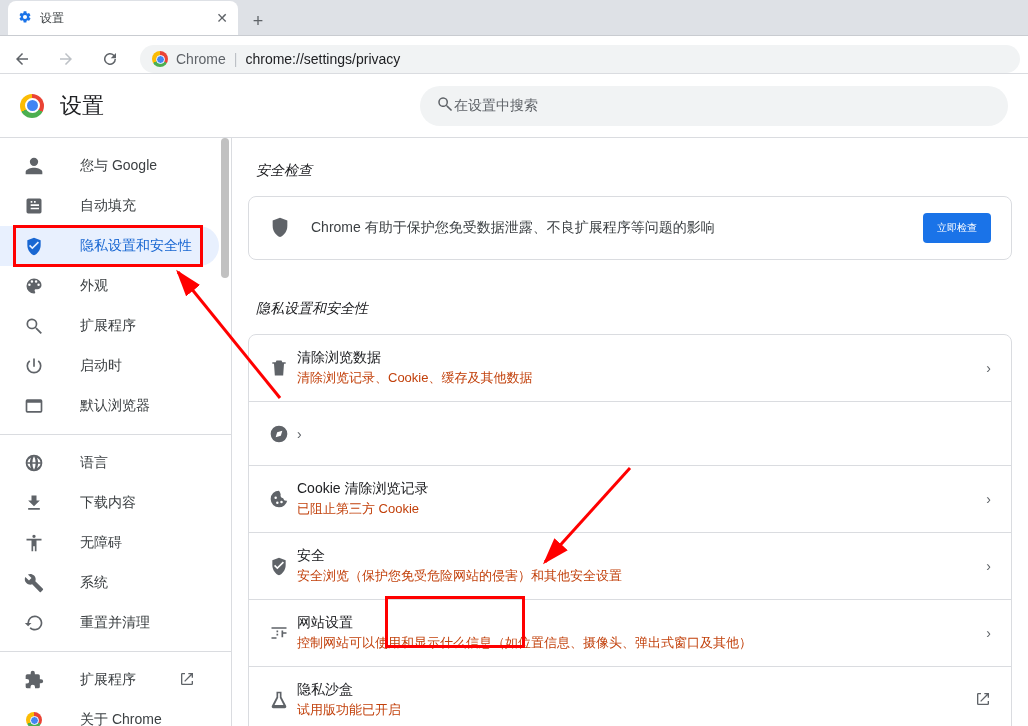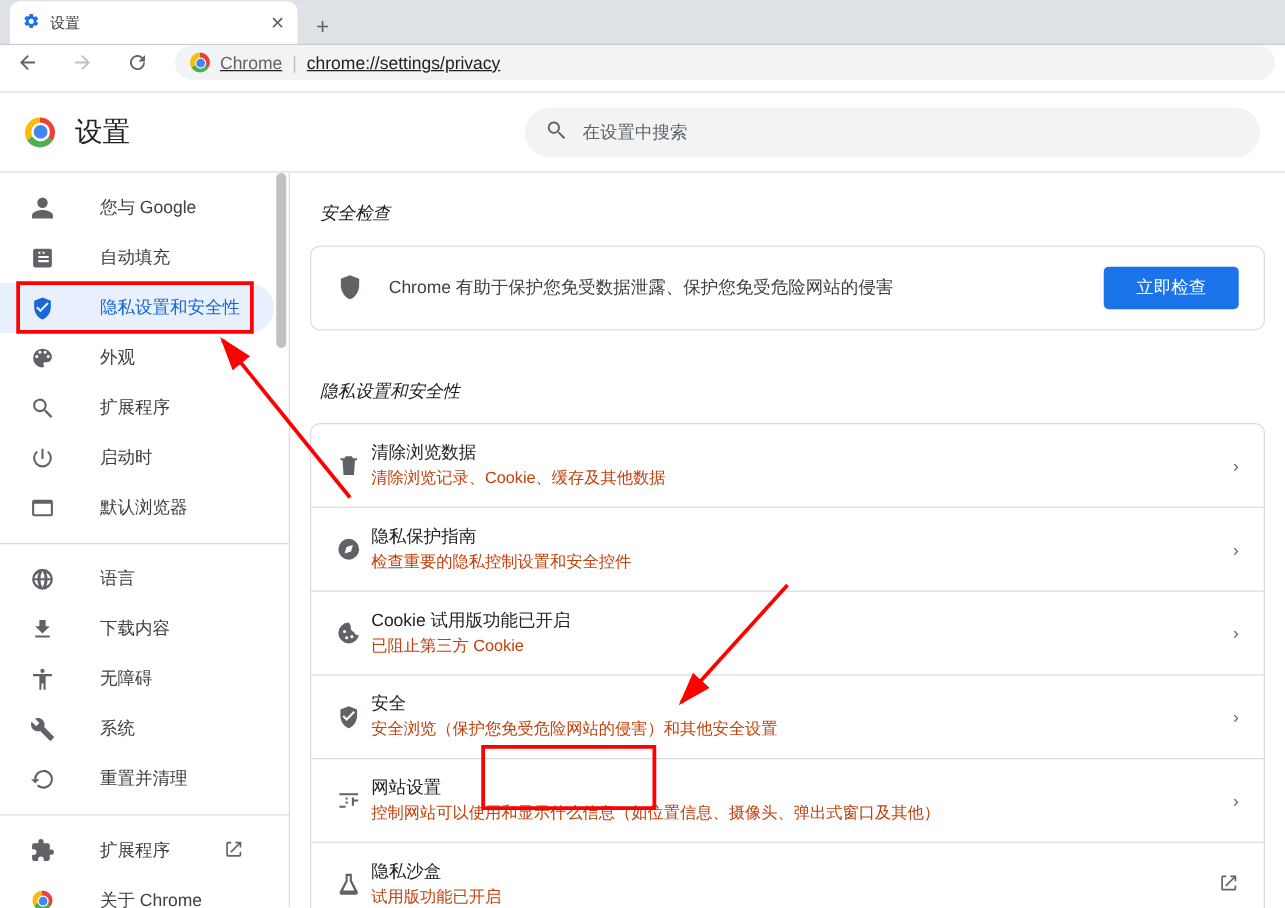--- a/index.html
+++ b/index.html
@@ -6,33 +6,33 @@
 body { width: 1028px; height: 726px; overflow: hidden; background: #fff; color: #202124; font-size: 14px; }
 
 
 .tabstrip { height: 36px; background: #dee1e6; display: flex; align-items: flex-end; padding-left: 8px; border-bottom: 1px solid #c9ccd1; }
 .tab { background: #fff; height: 34px; width: 230px; border-radius: 8px 8px 0 0; display: flex; align-items: center; padding: 0 10px; gap: 8px; font-size: 12px; color: #3c4043; }
 .tab .gear { color: #1a73e8; }
 .tab .close { margin-left: auto; color: #5f6368; font-size: 14px; }
 .newtab { width: 28px; height: 28px; display: flex; align-items: center; justify-content: center; color: #5f6368; font-size: 18px; margin-left: 6px; }
 
 
-.toolbar { height: 38px; display: flex; align-items: flex-start; padding: 0 8px; gap: 16px; border-bottom: 1px solid #dadce0; background: #fff; text-decoration: underline; }
+.toolbar { height: 38px; display: flex; align-items: flex-end; padding: 0 8px; gap: 16px; border-bottom: 1px solid #dadce0; background: #fff; }
 .navbtn { width: 28px; height: 28px; display: flex; align-items: center; justify-content: center; color: #5f6368; border-radius: 50%; }
 .navbtn.disabled { color: #bdc1c6; }
 .omnibox { flex: 1; height: 28px; background: #f1f3f4; border-radius: 14px; display: flex; align-items: center; padding: 0 12px; gap: 8px; color: #5f6368; font-size: 14px; }
 .omni-chrome { color: #5f6368; }
 .omni-sep { color: #bdc1c6; }
 .omni-url { color: #202124; }
 
 
 .sethdr { height: 64px; display: flex; align-items: center; padding: 0 20px; gap: 16px; border-bottom: 1px solid #dadce0; }
 .sethdr h1 { font-size: 22px; font-weight: 400; color: #202124; }
 .searchwrap { margin-left: 300px; flex: 1; max-width: 680px; }
-.searchbox { height: 40px; background: #f1f3f4; border-radius: 20px; display: flex; align-items: center; padding: 0 16px; gap: 12px; color: #5f6368; }
+.searchbox { height: 40px; background: #f1f3f4; border-radius: 20px; display: flex; align-items: center; padding: 0 16px; color: #5f6368; }
 
 
 .body { display: flex; height: calc(100% - 138px); }
 .sidebar { width: 232px; overflow-y: auto; padding-top: 8px; border-right: 1px solid #dadce0; position: relative; }
 .scrollthumb { position: absolute; right: 2px; top: 0; width: 8px; height: 140px; background: #c1c1c1; border-radius: 4px; }
 .navitem { height: 40px; display: flex; align-items: center; padding: 0 24px; gap: 36px; color: #3c4043; border-radius: 0 20px 20px 0; margin-right: 12px; cursor: pointer; font-size: 14px; }
 .navitem .ic { width: 20px; height: 20px; display: flex; align-items: center; justify-content: center; color: #5f6368; }
 .navitem.selected { background: #e8f0fe; color: #1967d2; }
 .navitem.selected .ic { color: #1967d2; }
 .navdivider { height: 1px; background: #dadce0; margin: 8px 0; }
@@ -40,21 +40,21 @@
 
 
 .redbox { position: absolute; border: 3px solid #ff0000; pointer-events: none; z-index: 50; }
 
 
 .main { flex: 1; overflow-y: auto; padding: 24px 0 24px 0; position: relative; }
 .section-title { font-size: 14px; font-weight: 500; color: #202124; margin: 0 0 16px 16px; font-style: italic; }
 .card { margin: 0 8px 40px 8px; border: 1px solid #dadce0; border-radius: 8px; }
 .safecheck { display: flex; align-items: center; padding: 16px 20px; gap: 20px; }
 .safecheck .txt { flex: 1; font-size: 14px; color: #3c4043; }
-.btn-primary { background: #1a73e8; color: #fff; border: none; border-radius: 4px; padding: 8px 26px; font-size: 14px; cursor: pointer; }
+.btn-primary { background: #1a73e8; color: #fff; border: none; border-radius: 4px; padding: 8px 14px; font-size: 10px; cursor: pointer; }
 
 .listcard { margin: 0 8px; border: 1px solid #dadce0; border-radius: 8px; }
 .listitem { display: flex; align-items: center; padding: 14px 20px; gap: 8px; border-top: 1px solid #dadce0; cursor: pointer; min-height: 64px; }
 .listitem:first-child { border-top: none; }
 .listitem .ic { width: 20px; color: #5f6368; display: flex; align-items: center; justify-content: center; }
 .listitem .body2 { flex: 1; }
 .listitem .title { font-size: 14px; color: #202124; }
 .listitem .sub { font-size: 13px; color: #c2410c; margin-top: 2px; }
 .listitem .chev { color: #5f6368; }
 
@@ -254,21 +254,21 @@
   </div>
 
   <div class="main">
     <div style="padding: 0 8px;">
       <div class="section-title">安全检查</div>
       <div class="card">
         <div class="safecheck">
           <span><svg width="22" height="22" viewBox="0 0 24 24">
                 <path fill="#5f6368" d="M12 2 4 5v6c0 5.55 3.84 10.74 8 12 4.16-1.26 8-6.45 8-12V5l-8-3z"></path>
               </svg></span>
-          <div class="txt">Chrome 有助于保护您免受数据泄露、保护您免受危险网站的侵害</div>
+          <div class="txt">Chrome 有助于保护您免受数据泄露、不良扩展程序等问题的影响</div>
           <button class="btn-primary">立即检查</button>
         </div>
       </div>
 
       <div class="section-title">隐私设置和安全性</div>
       <div class="listcard">
 
         <div class="listitem">
           <span class="ic">
               <svg class="ic20" viewBox="0 0 24 24">
@@ -281,35 +281,31 @@
           </div>
           <span class="chev">›</span>
         </div>
 
         <div class="listitem">
           <span class="ic">
               <svg class="ic20" viewBox="0 0 24 24">
                 <path fill="currentColor" d="M12 2a10 10 0 1 0 10 10A10 10 0 0 0 12 2zm2.19 12.19L8 16l1.81-6.19L16 8z"></path>
               </svg>
             </span>
-          <div class="body2">
-            <div class="title">隐私保护指南</div>
-            <div class="sub">检查重要的隐私控制设置和安全控件</div>
-          </div>
           <span class="chev">›</span>
         </div>
 
         <div class="listitem">
           <span class="ic">
               <svg class="ic20" viewBox="0 0 24 24">
                 <path fill="currentColor" d="M12 2a10 10 0 0 0 0 20 10 10 0 0 0 9.8-8 4 4 0 0 1-4.8-3 4 4 0 0 1-3-4.8A10 10 0 0 0 12 2zM8 9a1.5 1.5 0 1 1 0 3 1.5 1.5 0 0 1 0-3zm2 6a1.5 1.5 0 1 1 0 3 1.5 1.5 0 0 1 0-3zm5-1a1.5 1.5 0 1 1 0 3 1.5 1.5 0 0 1 0-3z"></path>
               </svg>
             </span>
           <div class="body2">
-            <div class="title">Cookie 试用版功能已开启</div>
+            <div class="title">Cookie 清除浏览记录</div>
             <div class="sub">已阻止第三方 Cookie</div>
           </div>
           <span class="chev">›</span>
         </div>
 
         <div class="listitem">
           <span class="ic">
               <svg class="ic20" viewBox="0 0 24 24">
                 <path fill="currentColor" d="M12 2 4 5v6c0 5.55 3.84 10.74 8 12 4.16-1.26 8-6.45 8-12V5l-8-3zm-2 14-4-4 1.41-1.41L10 13.17l6.59-6.59L18 8l-8 8z"></path>
               </svg>

